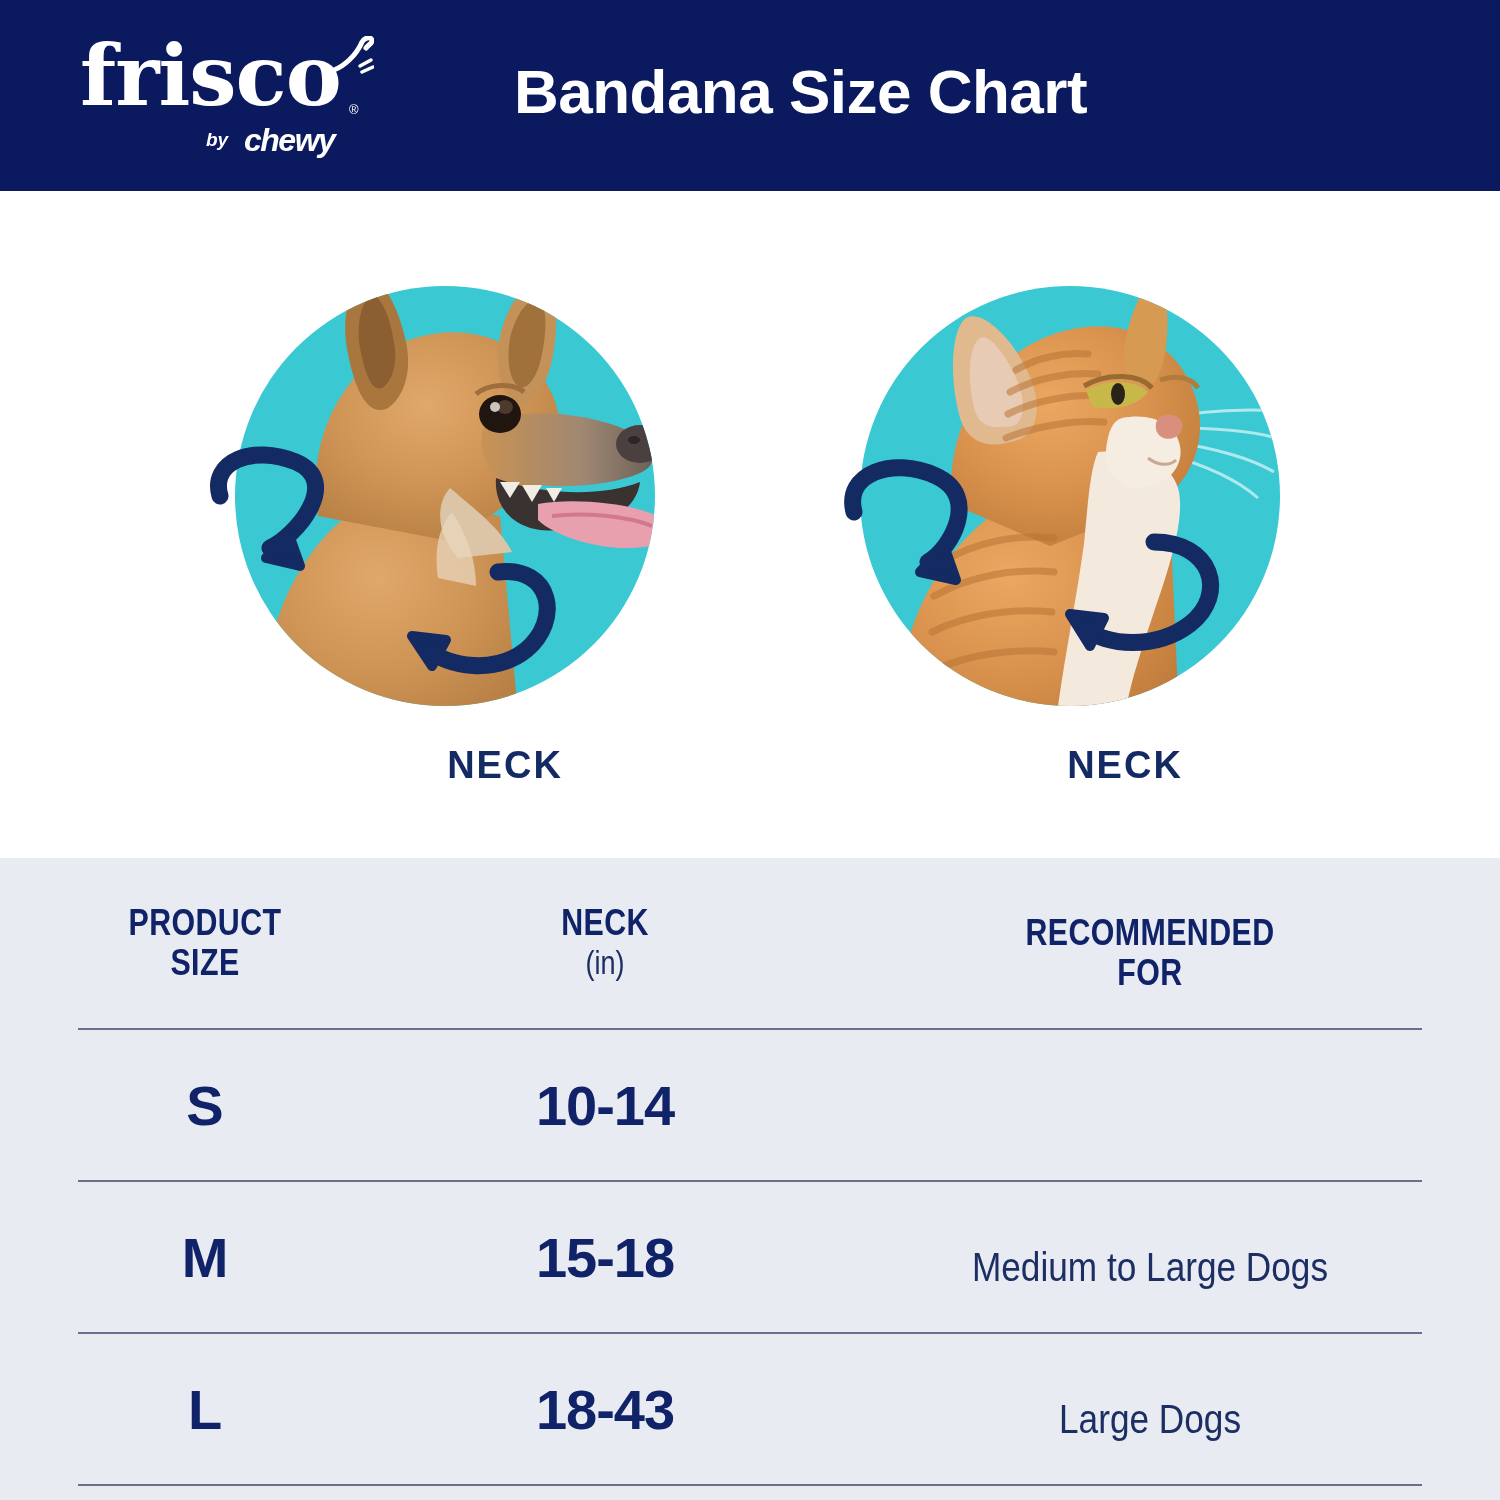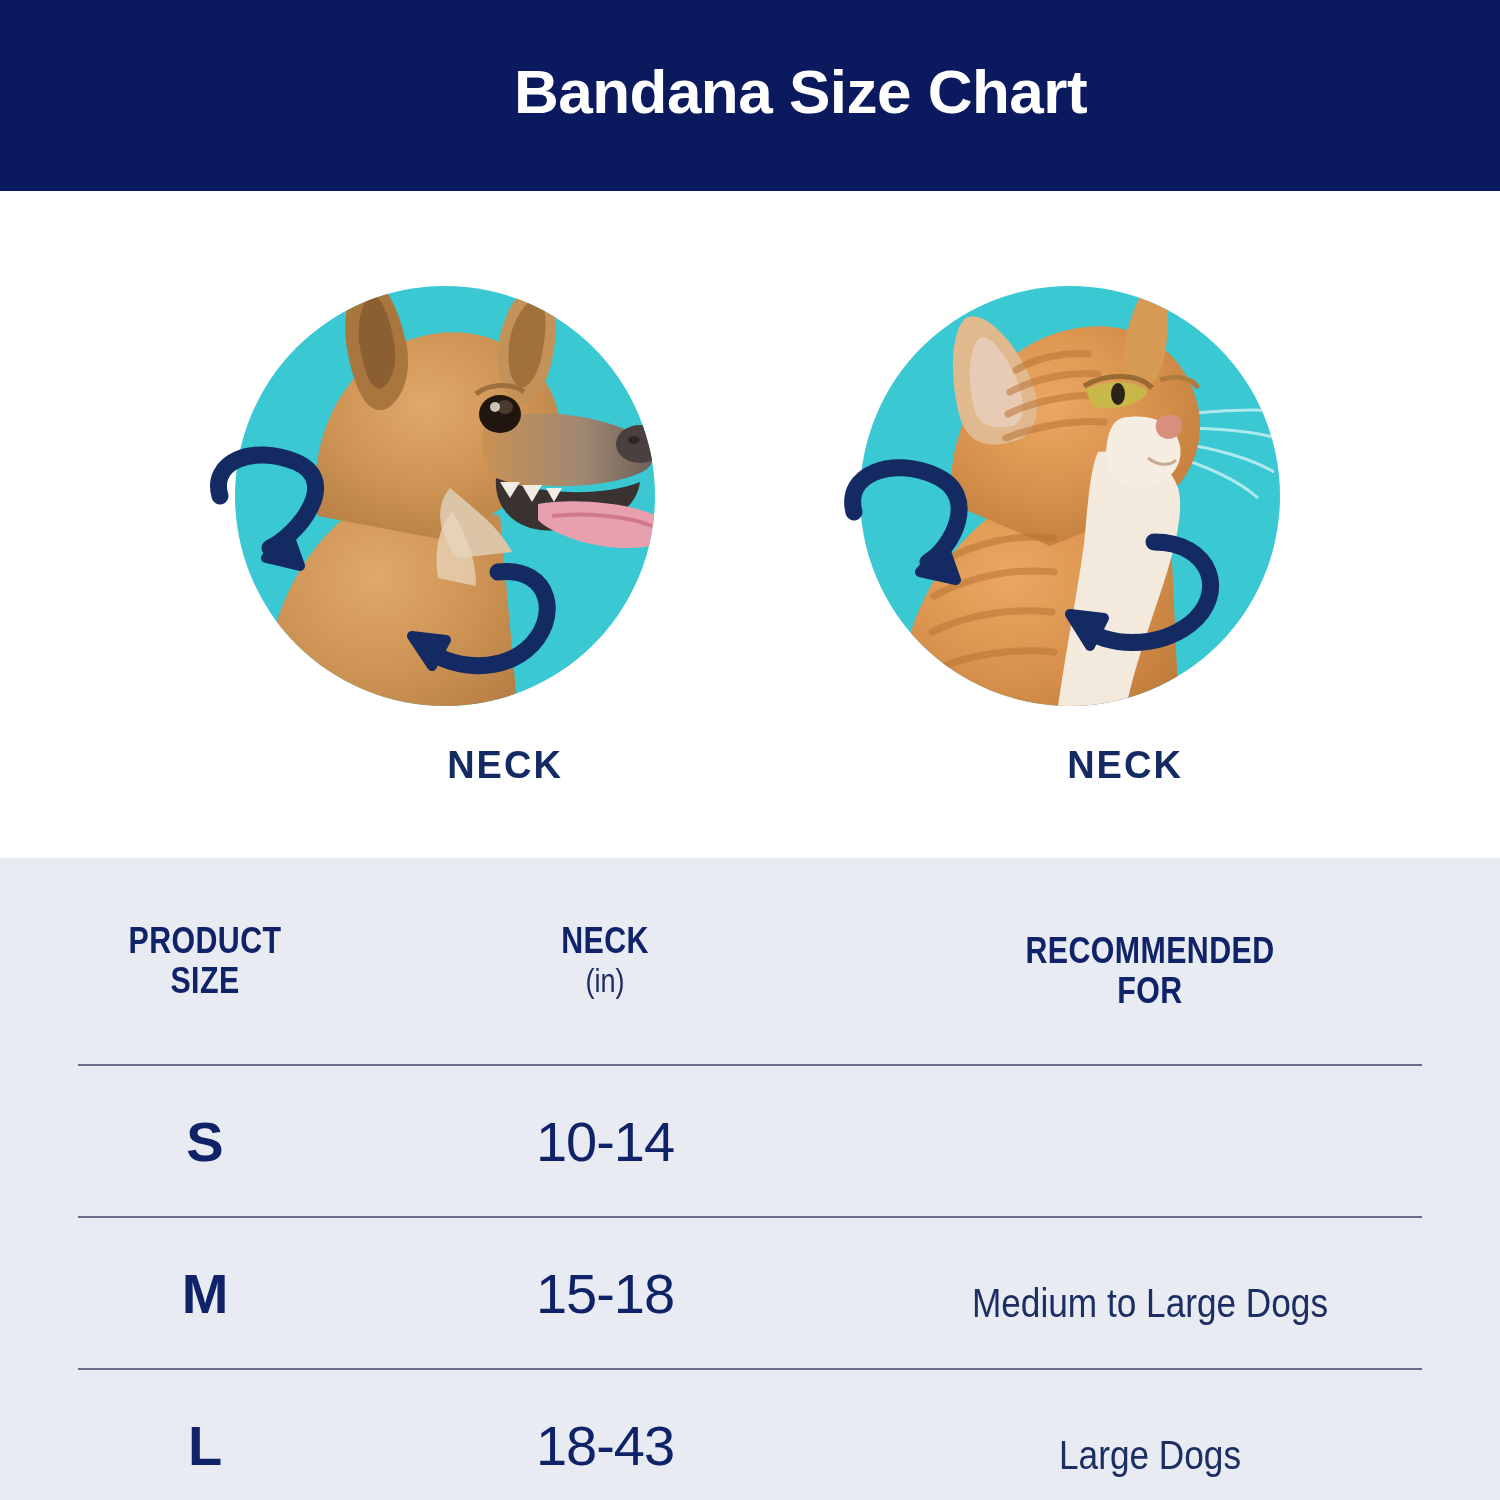--- a/index.html
+++ b/index.html
@@ -129,21 +129,21 @@
   .tbl { width:1500px; }
   .row {
     display:flex;
     align-items:center;
     width:1500px;
   }
   .c1 { width:410px; text-align:center; }
   .c2 { width:390px; text-align:center; }
   .c3 { width:700px; text-align:center;margin-top:20px; }
 
-  .hdr-row { height:206px; align-items:center; }
+  .hdr-row { height:170px; align-items:center; }
   .hdr-cell {
     color:#102369;
     font-family:"Liberation Sans Narrow","Liberation Sans", sans-serif;
     font-weight:bold;
     font-size:37px;
     line-height:40px;
     letter-spacing:0.5px;
     transform:scaleX(0.82);
   }
   .hdr-sub {
@@ -165,21 +165,21 @@
   .size-cell {
     color:#102369;
     font-family:"Liberation Sans Narrow","Liberation Sans", sans-serif;
     font-weight:bold;
     font-size:56px;
     transform:scaleX(0.86);
   }
   .neck-cell {
     color:#102369;
     font-family:"Liberation Sans Narrow","Liberation Sans", sans-serif;
-    font-weight:normal;
+    font-weight:bold;
     font-size:56px;
     letter-spacing:-1px;
     transform:scaleX(0.86);
     margin-top:48px;
   }
   .rec-cell {
     color:#1C2E63;
     font-family:"Liberation Sans Narrow","Liberation Sans", sans-serif;
     font-weight:normal;
     font-size:40px;
@@ -187,20 +187,31 @@
     transform:scaleX(0.88);
   }
 </style>
 </head>
 <body>
 
 <div class="page">
 
   <div class="header">
 
+    <div class="logo-wrap">
+      <span class="logo-frisco">frisco</span>
+      <svg class="logo-swoosh" viewBox="0 0 44 40">
+        <path d="M4 34 C14 30, 26 20, 32 6 C34 2, 40 0, 42 4 C43 7, 38 9, 36 12" fill="none" stroke="#ffffff" stroke-width="5" stroke-linecap="round"></path>
+        <path d="M30 30 L41 24" stroke="#ffffff" stroke-width="3.5" stroke-linecap="round"></path>
+        <path d="M32 36 L43 31" stroke="#ffffff" stroke-width="3.5" stroke-linecap="round"></path>
+      </svg>
+      <span class="logo-reg">®</span>
+      <span class="logo-by">by</span>
+      <span class="logo-chewy">chewy</span>
+    </div>
 
     <div class="header-title">Bandana Size Chart</div>
   </div>
 
   <div class="illus-area">
 
     <div class="pet-block pet-dog">
       <div class="circle circle-dog"></div>
 
       <svg class="pet-svg" viewBox="0 0 470 470">

